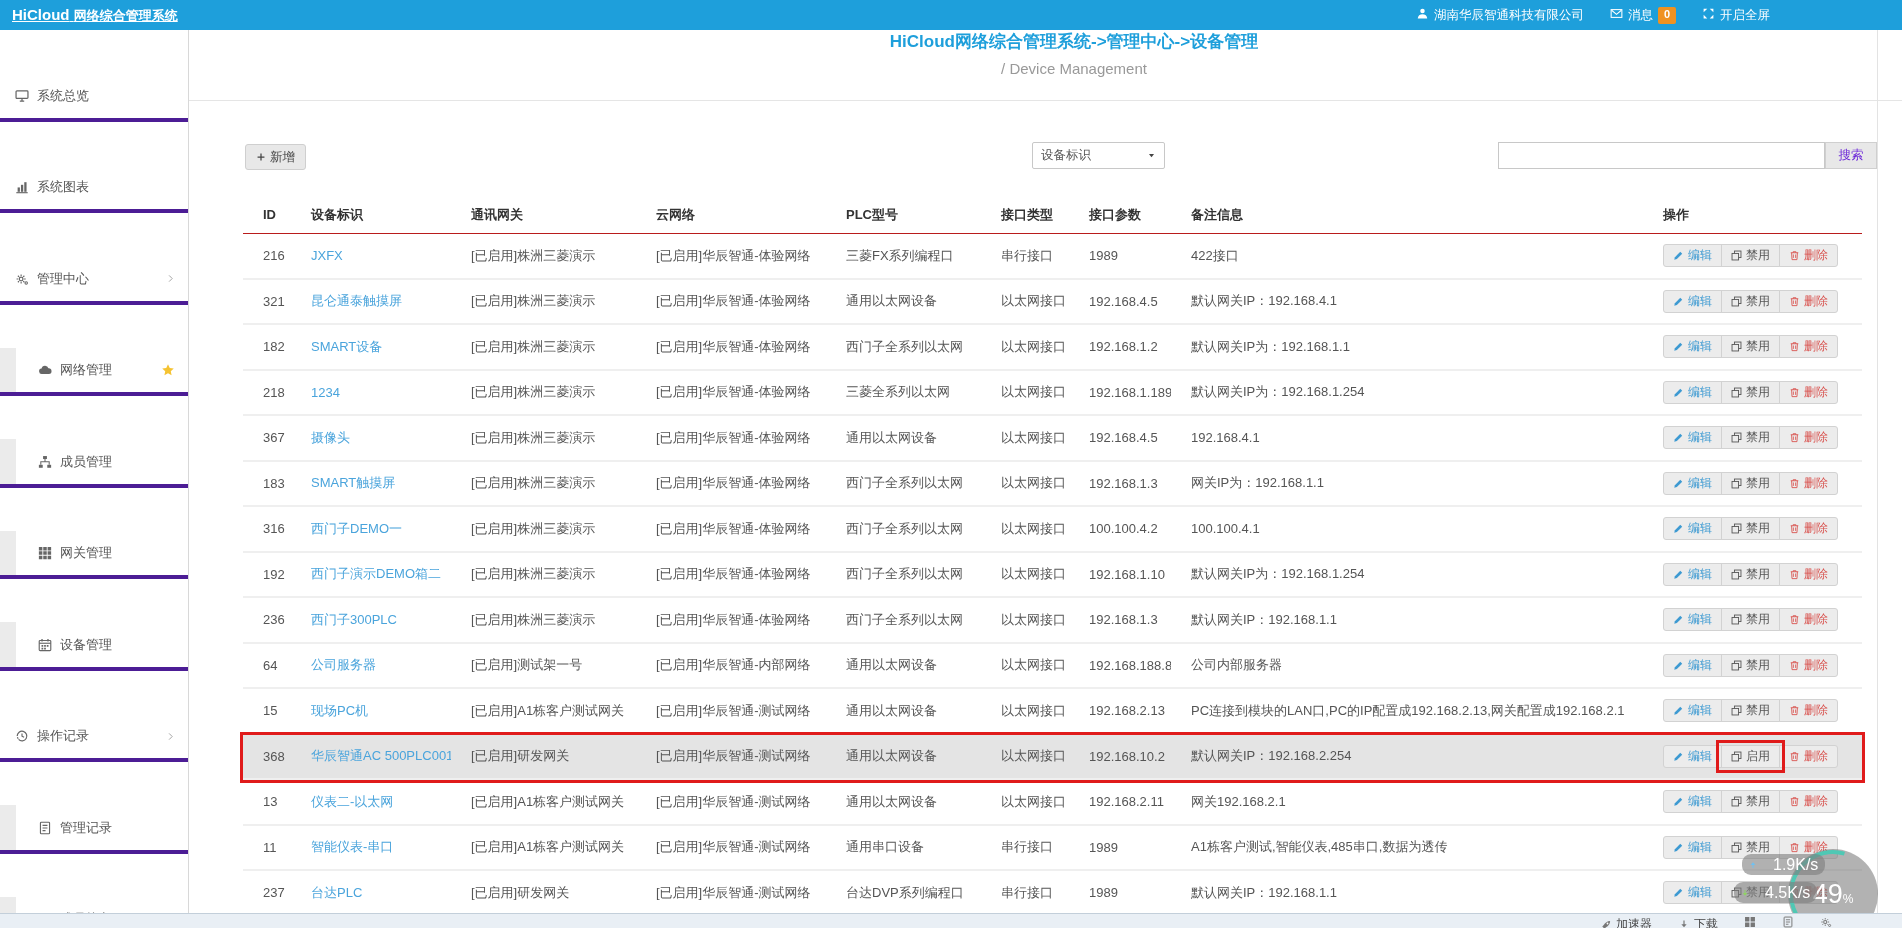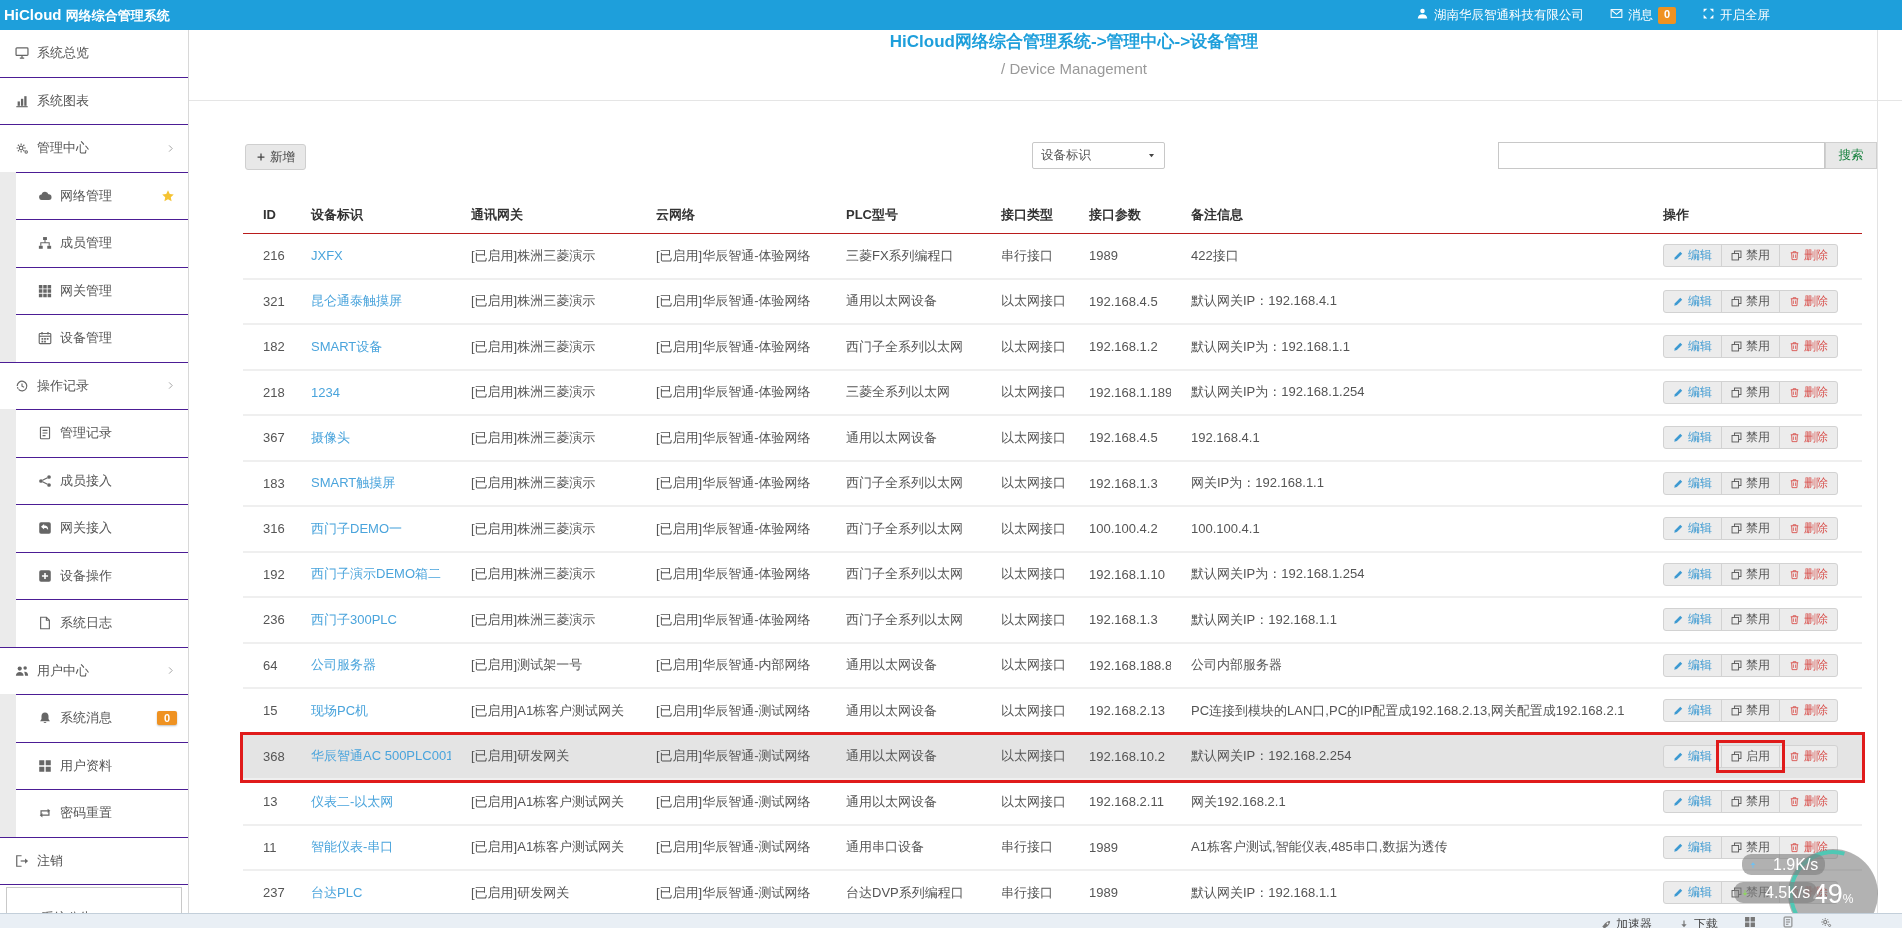--- a/index.html
+++ b/index.html
@@ -3,32 +3,32 @@
 <meta charset="utf-8">
 <style>
   html,body{margin:0;padding:0;background:#fff;}
   body{width:1902px;height:928px;overflow:hidden;position:relative;
        font-family:"Liberation Sans","DejaVu Sans",sans-serif;color:#555;}
   svg{display:block;}
   .ic{width:14px;height:14px;color:#666;flex:none;}
   
   .topbar{position:absolute;top:0;left:0;right:0;height:30px;background:#1e9fdb;color:#fff;
           display:flex;align-items:center;z-index:30;}
-  .brand{width:188px;padding-left:4px;font-size:15px;font-weight:bold;white-space:nowrap;}
+  .brand{width:188px;padding-left:12px;font-size:15px;font-weight:bold;white-space:nowrap;text-decoration:underline;}
   .brand .rest{font-size:13px;}
   .topbar-right{margin-left:auto;display:flex;align-items:center;gap:26px;padding-right:132px;font-size:12.5px;}
   .tb-item{display:flex;gap:5px;cursor:pointer;white-space:nowrap;}
   .tb-item .ic{color:#fff;width:13px;height:13px;}
   .tb-badge{background:#ef9221;color:#fff;font-size:11px;font-weight:bold;padding:1px 6px;border-radius:2px;}
   
   .sidebar{position:absolute;top:30px;left:0;width:188px;bottom:0;background:#fff;
            border-right:1px solid #d8d8d8;z-index:5;}
   .side-item{height:47.5px;box-sizing:border-box;display:flex;align-items:center;gap:8px;
-             padding-left:15px;border-bottom:1px solid #4c1d95;font-size:13px;color:#555;
-             position:relative;background:#fff;cursor:pointer;}
+             padding-left:15px;border-bottom:4px solid #4c1d95;font-size:13px;color:#555;
+             position:relative;background:#fff;cursor:pointer;margin-top:44px;}
   .side-item.sub{padding-left:38px;}
   .side-item.sub::before{content:"";position:absolute;left:0;top:-1px;bottom:0;width:16px;background:#ebebeb;}
   .side-item .tail{margin-left:auto;margin-right:13px;}
   .side-item .chev{width:9px;height:9px;color:#9a9a9a;}
   .side-item .star{width:14px;height:14px;color:#f5c332;}
   .sbadge{margin-left:auto;margin-right:11px;background:#ef9221;color:#fff;font-size:11px;
           font-weight:bold;padding:1px 7px;border-radius:2px;box-shadow:0 1px 2px rgba(0,0,0,.25);}
   .side-item.boxed{margin:2px 6px 0;border:1px solid #c9c9c9;height:62px;padding-left:12px;}
   
   .main{position:absolute;top:30px;left:189px;right:0;bottom:0;background:#fff;}
@@ -41,21 +41,21 @@
            border:1px solid #cfcfcf;border-radius:3px;font-size:12.5px;color:#444;
            display:inline-flex;align-items:center;gap:4px;cursor:pointer;}
   .btn-add .ic{width:10px;height:10px;color:#444;}
   .filter{position:absolute;left:843px;top:41px;width:133px;height:27px;box-sizing:border-box;
           border:1px solid #c8c8c8;border-radius:2px;background:#fff;display:flex;align-items:center;
           padding:0 8px;font-size:12.5px;color:#555;cursor:pointer;}
   .filter .caret{margin-left:auto;width:9px;height:9px;color:#444;}
   .search-input{position:absolute;left:1309px;top:41px;width:327px;height:27px;box-sizing:border-box;
           border:1px solid #c8c8c8;padding:0 8px;font-size:12.5px;color:#555;outline:none;}
   .btn-search{position:absolute;left:1636px;top:41px;width:52px;height:27px;box-sizing:border-box;
-          background:#e8e8e8;border:1px solid #cfcfcf;font-size:12.5px;color:#15803d;cursor:pointer;}
+          background:#e8e8e8;border:1px solid #cfcfcf;font-size:12.5px;color:#6d28d9;cursor:pointer;}
   
   .table{margin-left:54px;width:1619px;font-size:13px;color:#555;}
   .thead{display:flex;height:37px;align-items:center;font-weight:bold;color:#333;
          border-bottom:1px solid #b91c1c;}
   .trow{display:flex;height:45.5px;box-sizing:border-box;align-items:center;
         border-bottom:2px solid #efefef;background:#fff;position:relative;}
   .c{box-sizing:border-box;padding-left:20px;white-space:nowrap;overflow:hidden;}
   .c-id{width:48px;}.c-name{width:160px;}.c-gw{width:185px;}.c-cloud{width:190px;}
   .c-plc{width:155px;}.c-if{width:88px;}.c-param{width:102px;}
   .c-remark{flex:1;}.c-ops{width:207px;padding-left:8px;overflow:visible;}

